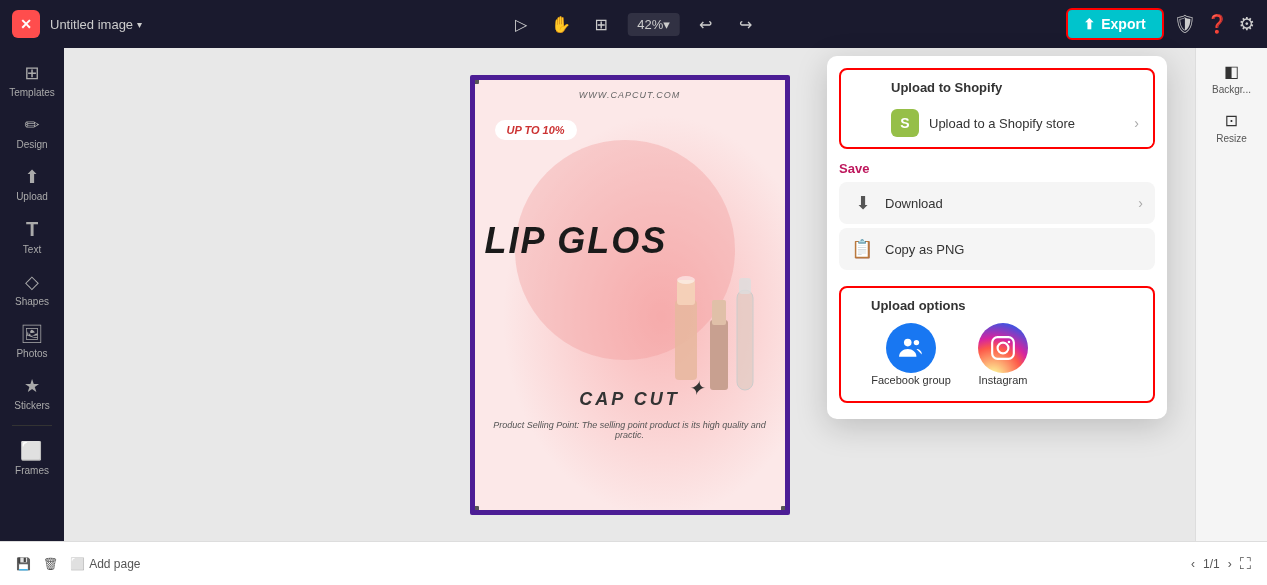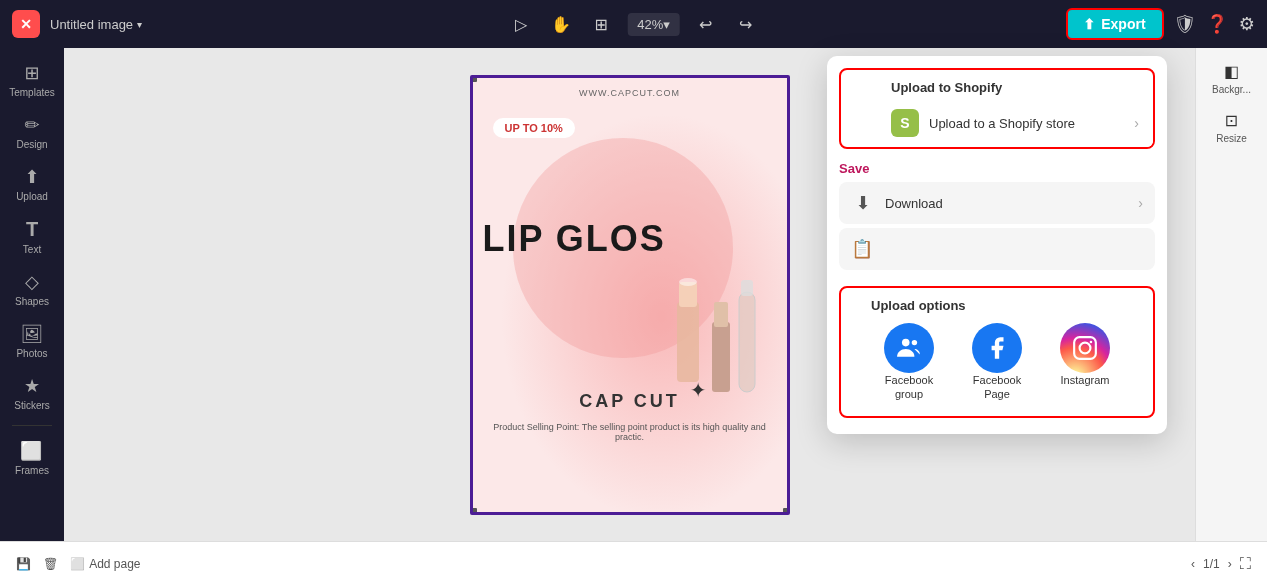--- a/index.html
+++ b/index.html
@@ -119,21 +119,22 @@
       font-size: 11px;
       color: #888;
     }
     .canvas-frame {
       width: 320px;
       height: 440px;
       background: #fde047;
       border-radius: 2px;
       position: relative;
       overflow: hidden;
-      border: 3px solid #4c1d95;
+      border: 5px solid #4c1d95;
+      font-style: italic;
     }
     .canvas-frame::before {
       content: '';
       position: absolute;
       inset: 0;
       background: 
         radial-gradient(ellipse at 60% 55%, #f9b8b8 0%, #fce8e8 60%);
     }
     .canvas-handle {
       position: absolute;
@@ -531,46 +532,39 @@
 
   <div class="save-section">
     <div class="save-label">Save</div>
     <div class="save-row">
       <span class="save-row-icon">⬇</span>
       <span class="save-row-text">Download</span>
       <span class="chevron">›</span>
     </div>
     <div class="save-row">
       <span class="save-row-icon">📋</span>
+      <span class="save-row-text">Copy as PNG</span>
     </div>
   </div>
 
   <div class="upload-options-section">
     <div class="upload-options-header">Upload options</div>
     <div class="upload-icons-row">
       <div class="upload-icon-item">
         <div class="upload-icon-circle fb-group-circle">
           <svg viewBox="0 0 24 24" width="26" height="26" fill="white">
             <circle cx="9" cy="7" r="3.5"></circle>
             <path d="M1 20c0-4 3.6-7 8-7s8 3 8 7"></path>
             <circle cx="17" cy="7" r="2.5"></circle>
             <path d="M17 13c2.5 0 5 1.8 5 5"></path>
           </svg>
         </div>
         <span class="upload-icon-label">Facebook group</span>
       </div>
       <div class="upload-icon-item">
-        <div class="upload-icon-circle fb-page-circle">
-          <svg viewBox="0 0 24 24" width="26" height="26" fill="white">
-            <path d="M18 2h-3a5 5 0 0 0-5 5v3H7v4h3v8h4v-8h3l1-4h-4V7a1 1 0 0 1 1-1h3z"></path>
-          </svg>
-        </div>
-        <span class="upload-icon-label">Facebook Page</span>
-      </div>
-      <div class="upload-icon-item">
         <div class="upload-icon-circle insta-circle">
           <svg viewBox="0 0 24 24" width="26" height="26" fill="none" stroke="white" stroke-width="2">
             <rect x="2" y="2" width="20" height="20" rx="5" ry="5"></rect>
             <circle cx="12" cy="12" r="5"></circle>
             <circle cx="17.5" cy="6.5" r="1.2" fill="white" stroke="none"></circle>
           </svg>
         </div>
         <span class="upload-icon-label">Instagram</span>
       </div>
     </div>

